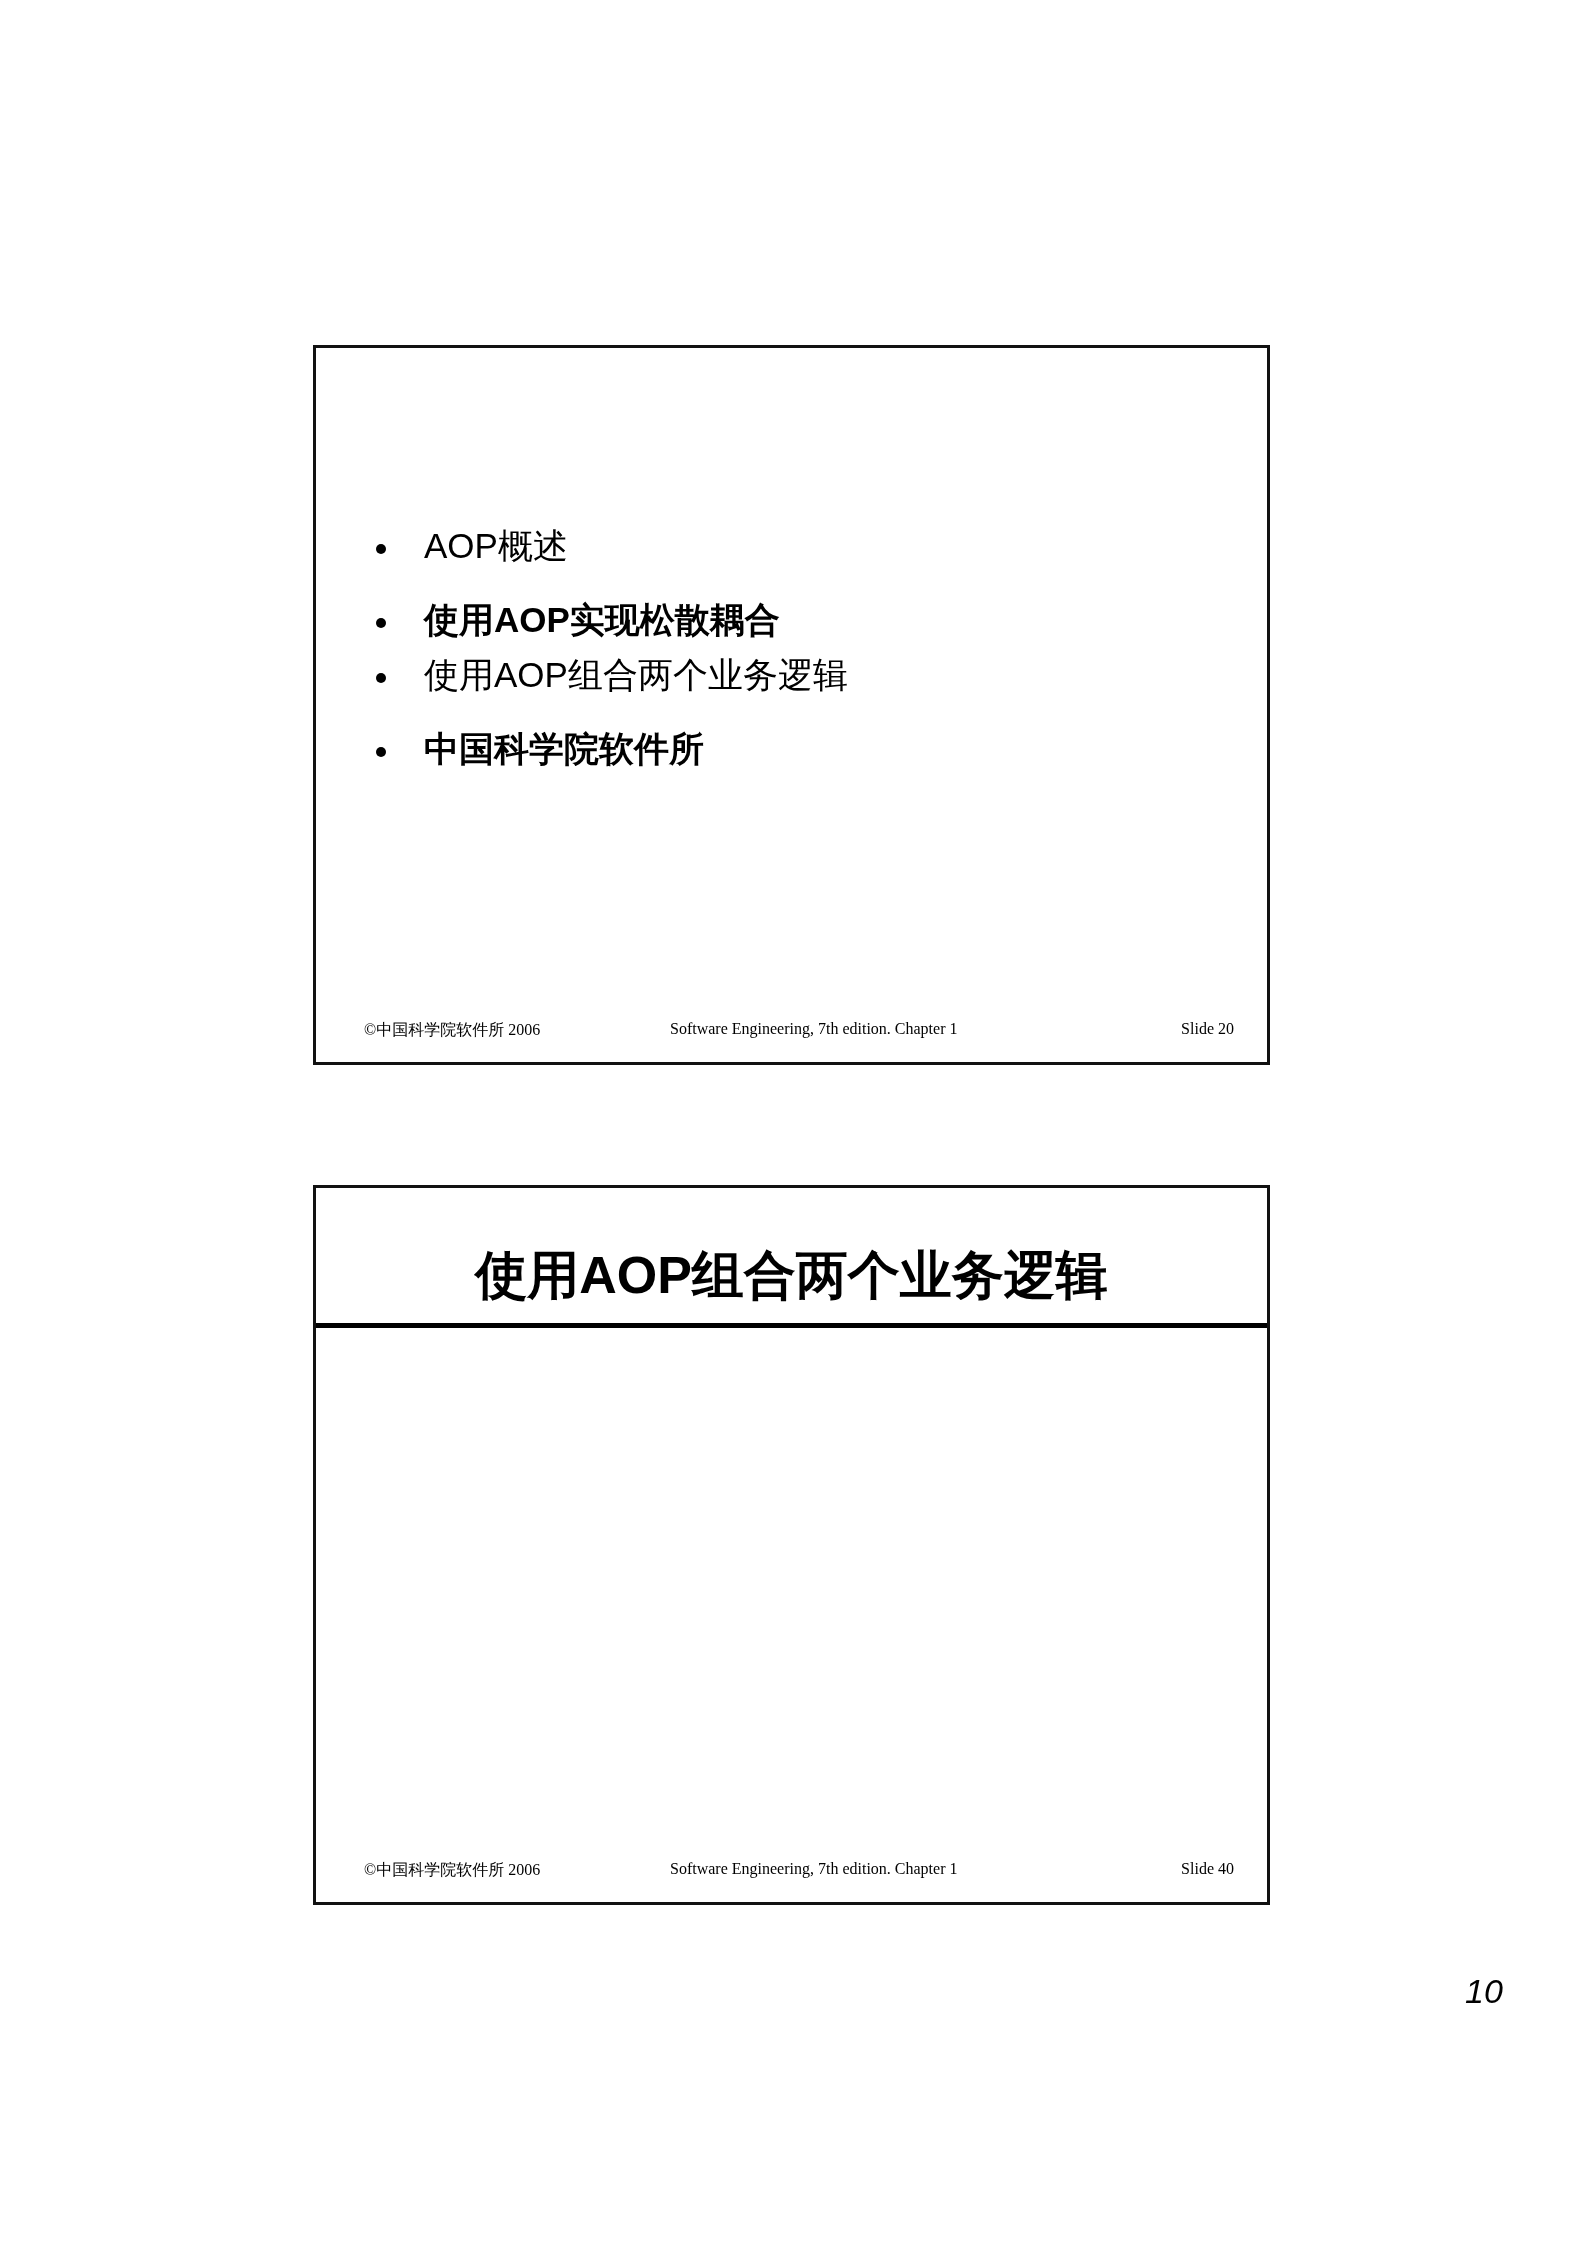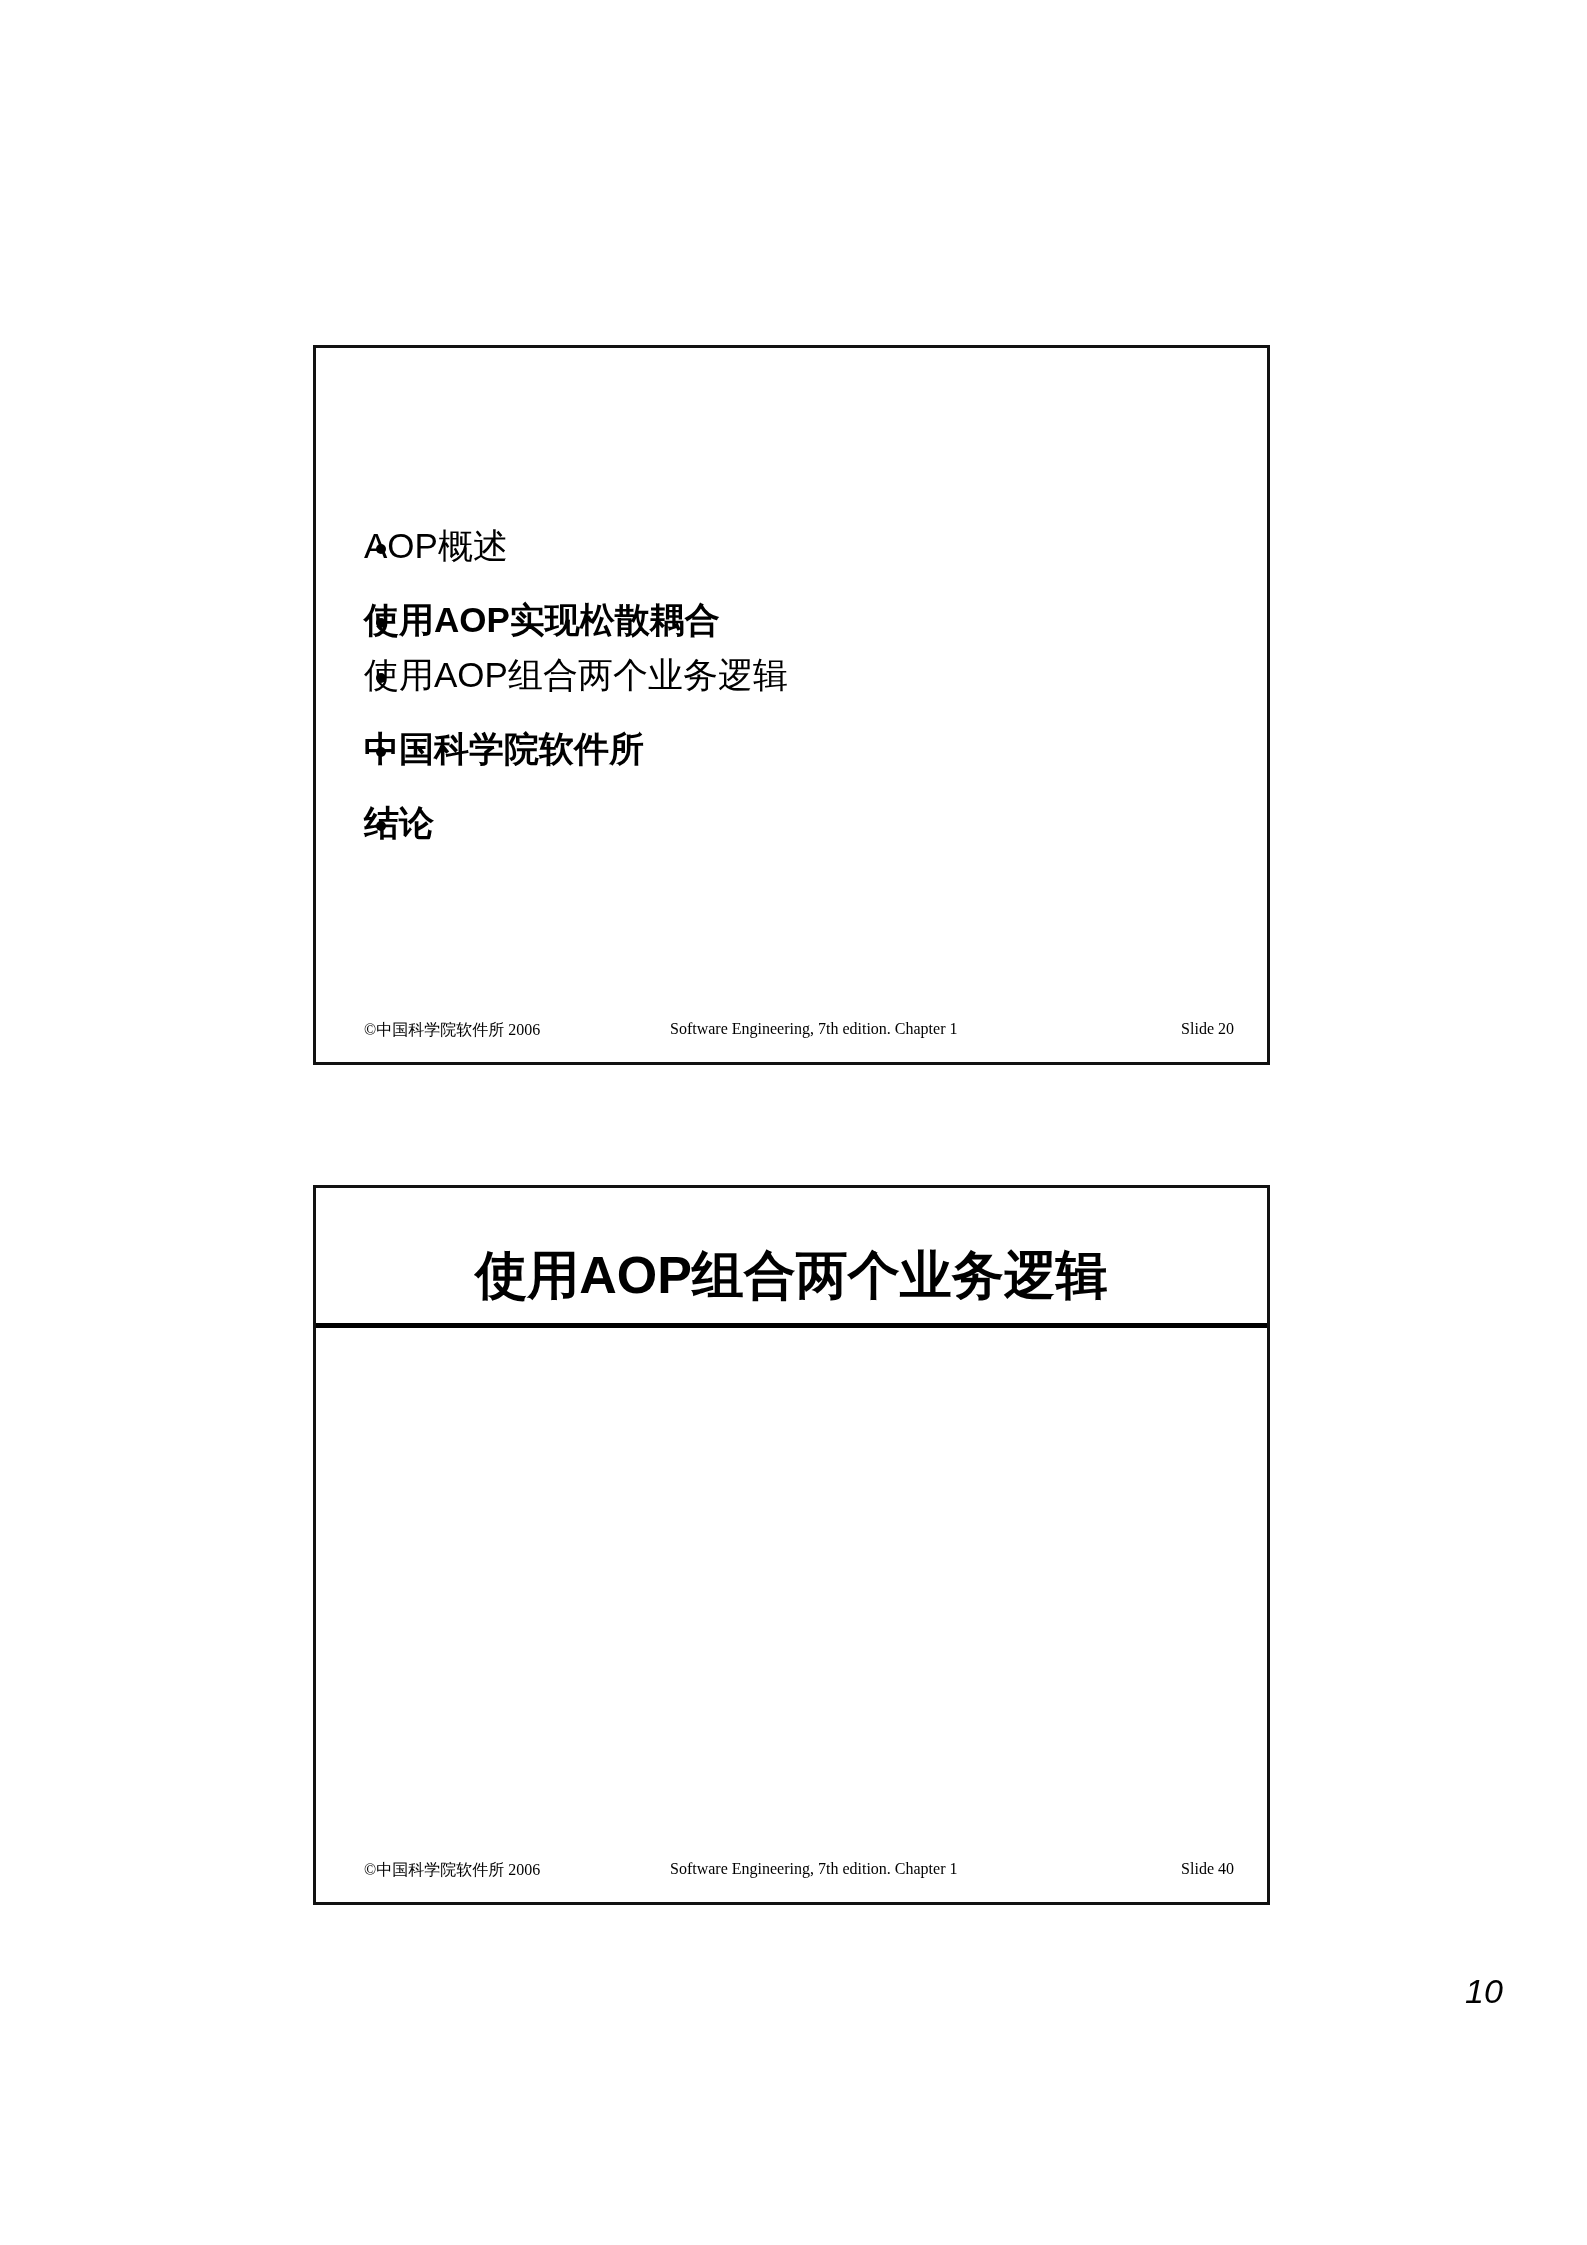--- a/index.html
+++ b/index.html
@@ -9,21 +9,21 @@
              box-sizing: border-box; background: #fff; }
     .slide-1 { top: 345px; height: 720px; }
     .slide-2 { top: 1185px; height: 720px; }
     .title-area { position: absolute; left: 0; right: 0; top: 0; height: 140px;
                   border-bottom: 5px solid #000; display: flex; align-items: flex-end;
                   justify-content: center; box-sizing: border-box; padding-bottom: 18px; }
     .title { font-size: 52px; line-height: 60px; }
     .slide-1 .title { font-weight: normal; }
     .slide-2 .title { font-weight: bold; }
     .bullets { position: absolute; left: 0; right: 0; top: 170px; margin: 0; padding: 0; list-style: none; }
-    .slide-1 .bullets li { position: relative; padding-left: 48px; font-size: 35px; line-height: 55px; }
+    .slide-1 .bullets li { position: relative; padding-left: 108px; font-size: 35px; line-height: 55px; }
     .slide-1 .bullets li::before { content: ""; position: absolute; left: 60px; top: 26px;
                   width: 10px; height: 10px; border-radius: 50%; background: #000; }
     .bold { font-weight: bold; margin-top: 19px; }
     .slide-2 .bullets { top: 180px; }
     .slide-2 .bullets li { position: relative; padding-left: 128px; padding-right: 50px;
                   font-size: 32px; line-height: 38px; }
     .slide-2 .bullets li::before { content: ""; position: absolute; left: 80px; top: 18px;
                   width: 9px; height: 9px; border-radius: 50%; background: #000; }
     .footer { position: absolute; left: 0; right: 0; bottom: 18px; height: 24px;
               font-family: "Liberation Serif", "DejaVu Serif", serif; font-size: 16px; text-align: center; }
@@ -35,21 +35,20 @@
   </style>
 </head>
 <body>
 
 <div class="slide slide-1">
   <ul class="bullets">
     <li>AOP概述</li>
     <li class="bold">使用AOP实现松散耦合</li>
     <li>使用AOP组合两个业务逻辑</li>
     <li class="bold">中国科学院软件所</li>
-    <li class="bold">结论</li>
   </ul>
   <div class="footer">
     <span class="f-left">©中国科学院软件所 2006</span>
     <span class="f-mid">Software Engineering, 7th edition. Chapter 1</span>
     <span class="f-right">Slide  20</span>
   </div>
 </div>
 
 <div class="slide slide-2">
   <div class="title-area">

